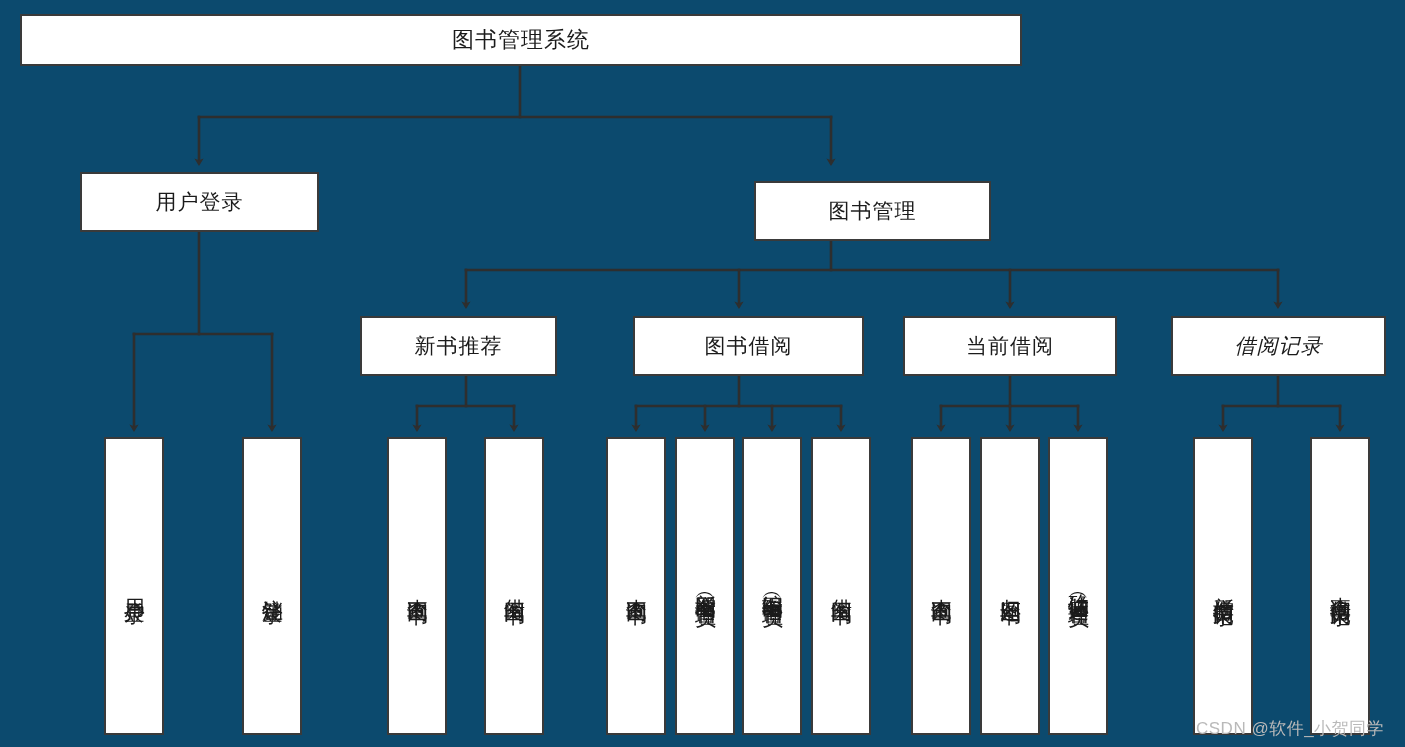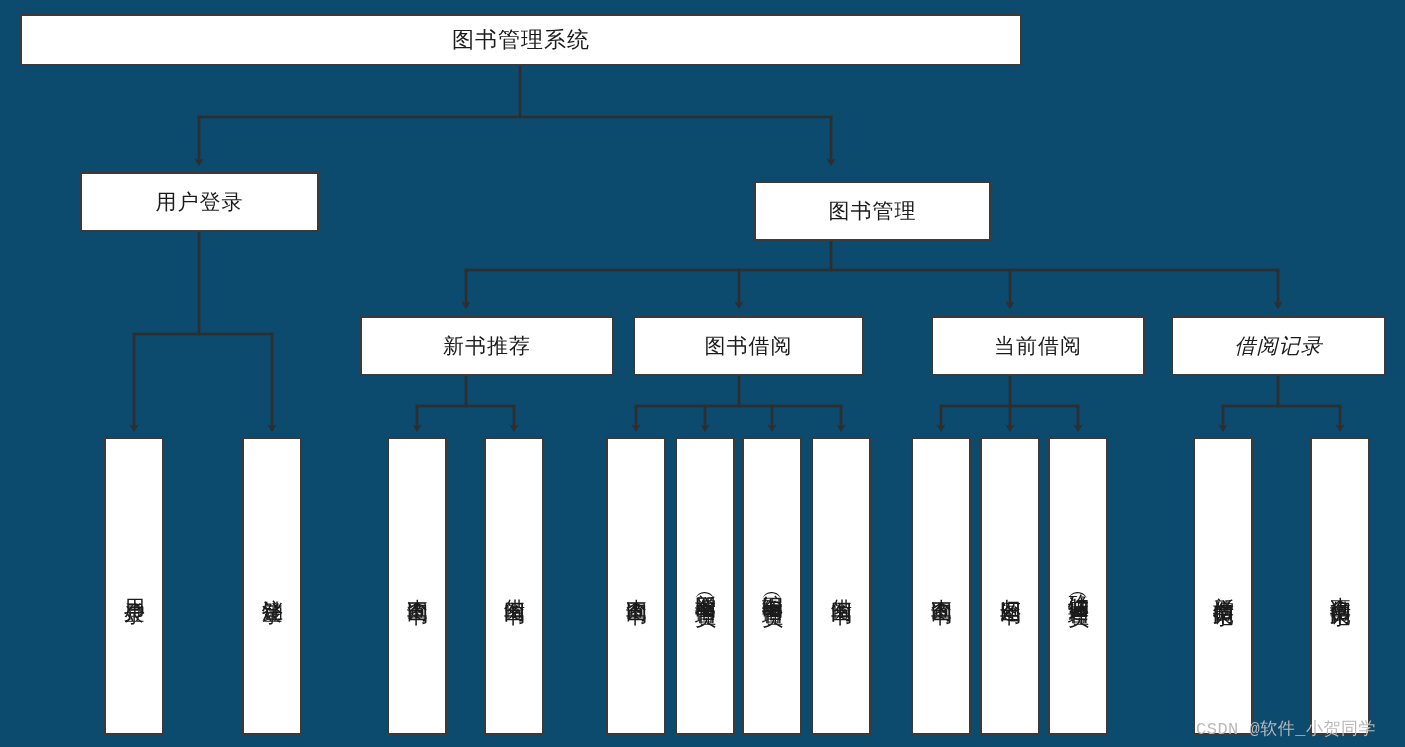--- a/index.html
+++ b/index.html
@@ -52,21 +52,21 @@
     letter-spacing: 2px;
     padding: 6px 0;
     text-align: center;
   }
   .watermark {
     position: absolute;
     font-size: 17px;
     color: #b9b9b9;
     white-space: nowrap;
     letter-spacing: 0.5px;
-    font-family: Liberation Mono, monospace;
+    font-family: Liberation Sans, sans-serif;
   }
 </style>
 </head>
 <body>
 
 <div id="canvas">
 
   <svg id="wires" viewBox="0 0 1405 747" width="1405" height="747">
     <defs>
       <marker id="arrow" markerWidth="11" markerHeight="11" refX="4.2" refY="5" orient="auto" markerUnits="userSpaceOnUse">
@@ -115,23 +115,23 @@
       <path d="M1223,406 L1223,428" marker-end="url(#arrow)"></path>
       <path d="M1340,406 L1340,428" marker-end="url(#arrow)"></path>
     </g>
   </svg>
 
   <div class="node h root" style="left:20px; top:14px; width:1002px; height:52px;">图书管理系统</div>
 
   <div class="node h" style="left:80px; top:172px; width:239px; height:60px;">用户登录</div>
   <div class="node h" style="left:754px; top:172px; width:237px; height:60px;margin-top:9px;">图书管理</div>
 
-  <div class="node h" style="left:360px; top:316px; width:254px; height:60px;">新书推荐</div>
+  <div class="node h" style="left:360px; top:316px; width:197px; height:60px;">新书推荐</div>
   <div class="node h" style="left:633px; top:316px; width:231px; height:60px;">图书借阅</div>
-  <div class="node h" style="left:903px; top:316px; width:214px; height:60px;margin-left:28px;">当前借阅</div>
+  <div class="node h" style="left:903px; top:316px; width:214px; height:60px;">当前借阅</div>
   <div class="node h" style="left:1171px; top:316px; width:215px; height:60px;font-style:italic;">借阅记录</div>
 
   <div class="node v" style="left:104px; top:437px; width:60px; height:298px;">用户登录</div>
   <div class="node v" style="left:242px; top:437px; width:60px; height:298px;">注销登录</div>
 
   <div class="node v" style="left:387px; top:437px; width:60px; height:298px;">查询图书</div>
   <div class="node v" style="left:484px; top:437px; width:60px; height:298px;">借阅图书</div>
 
   <div class="node v" style="left:606px; top:437px; width:60px; height:298px;">查询图书</div>
   <div class="node v" style="left:675px; top:437px; width:60px; height:298px;">新增图书（管理员）</div>

